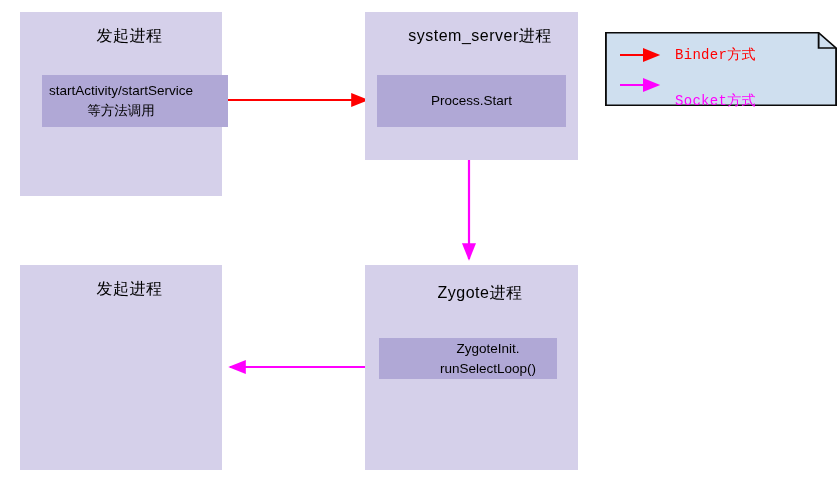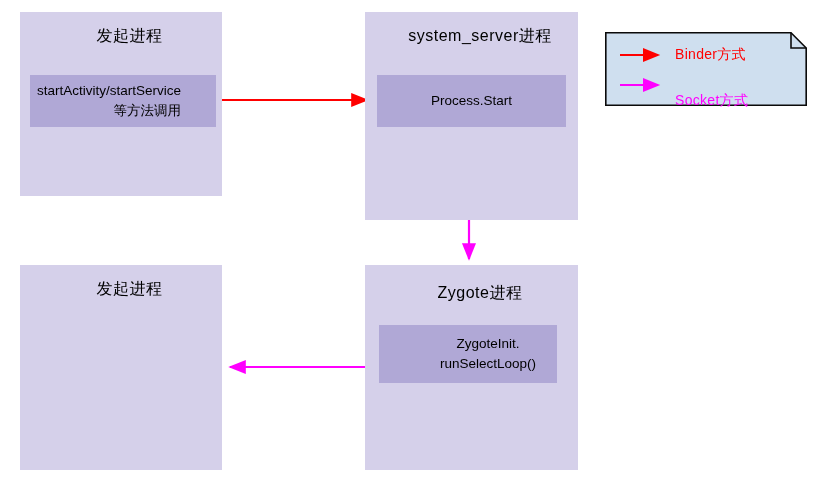--- a/index.html
+++ b/index.html
@@ -46,33 +46,35 @@
     font-size: 13.5px;
     color: #000000;
     line-height: 1.45;
   }
   .inner-box.center {
     justify-content: center;
     text-align: center;
   }
   .inner-box.left {
     justify-content: flex-start;
-    text-align: right;
+    text-align: center;
     padding-left: 7px;
     padding-right: 17px;
+    margin-left: 12px;
   }
   .inner-box .txt { white-space: pre-line; }
 
   
   #legend {
     position: absolute;
     left: 605px;
     top: 32px;
-    width: 202px;
+    width: 232px;
     height: 74px;
+    font-family: Liberation Mono, monospace;
   }
   #legend .note-shape {
     position: absolute;
     left: 0; top: 0;
     width: 100%;
     height: 100%;
   }
   .legend-row {
     position: absolute;
     height: 22px;
@@ -113,34 +115,34 @@
   </svg>
 
   <div class="proc-box" style="left:20px; top:12px; width:202px; height:184px;">
     <div class="proc-title" style="top:14px;">发起进程</div>
     <div class="inner-box left" style="left:10px; top:63px; width:186px; height:52px;">
       <span class="txt">startActivity/startService
 等方法调用</span>
     </div>
   </div>
 
-  <div class="proc-box" style="left:365px; top:12px; width:213px; height:208px;">
+  <div class="proc-box" style="left:365px; top:12px; width:213px; height:148px;">
     <div class="proc-title" style="top:14px;">system_server进程</div>
     <div class="inner-box center" style="left:12px; top:63px; width:189px; height:52px;">
       <span class="txt">Process.Start</span>
     </div>
   </div>
 
   <div class="proc-box" style="left:20px; top:265px; width:202px; height:205px;">
     <div class="proc-title" style="top:14px;">发起进程</div>
   </div>
 
   <div class="proc-box" style="left:365px; top:265px; width:213px; height:205px;">
     <div class="proc-title" style="top:18px;">Zygote进程</div>
-    <div class="inner-box center" style="left:14px; top:60px; width:178px; height:58px;padding-left:40px;">
+    <div class="inner-box center" style="left:14px; top:73px; width:178px; height:41px;padding-left:40px;">
       <span class="txt">ZygoteInit.
 runSelectLoop()</span>
     </div>
   </div>
 
   <div id="legend">
     <svg class="note-shape" viewBox="0 0 202 74" preserveAspectRatio="none">
       <path d="M0.8,0.8 L186,0.8 L201.2,16 L201.2,73.2 L0.8,73.2 Z" fill="#cfdfef" stroke="#0a0a0a" stroke-width="1.6"></path>
       <path d="M186,0.8 L186,16 L201.2,16" fill="none" stroke="#0a0a0a" stroke-width="1.6"></path>
     </svg>

